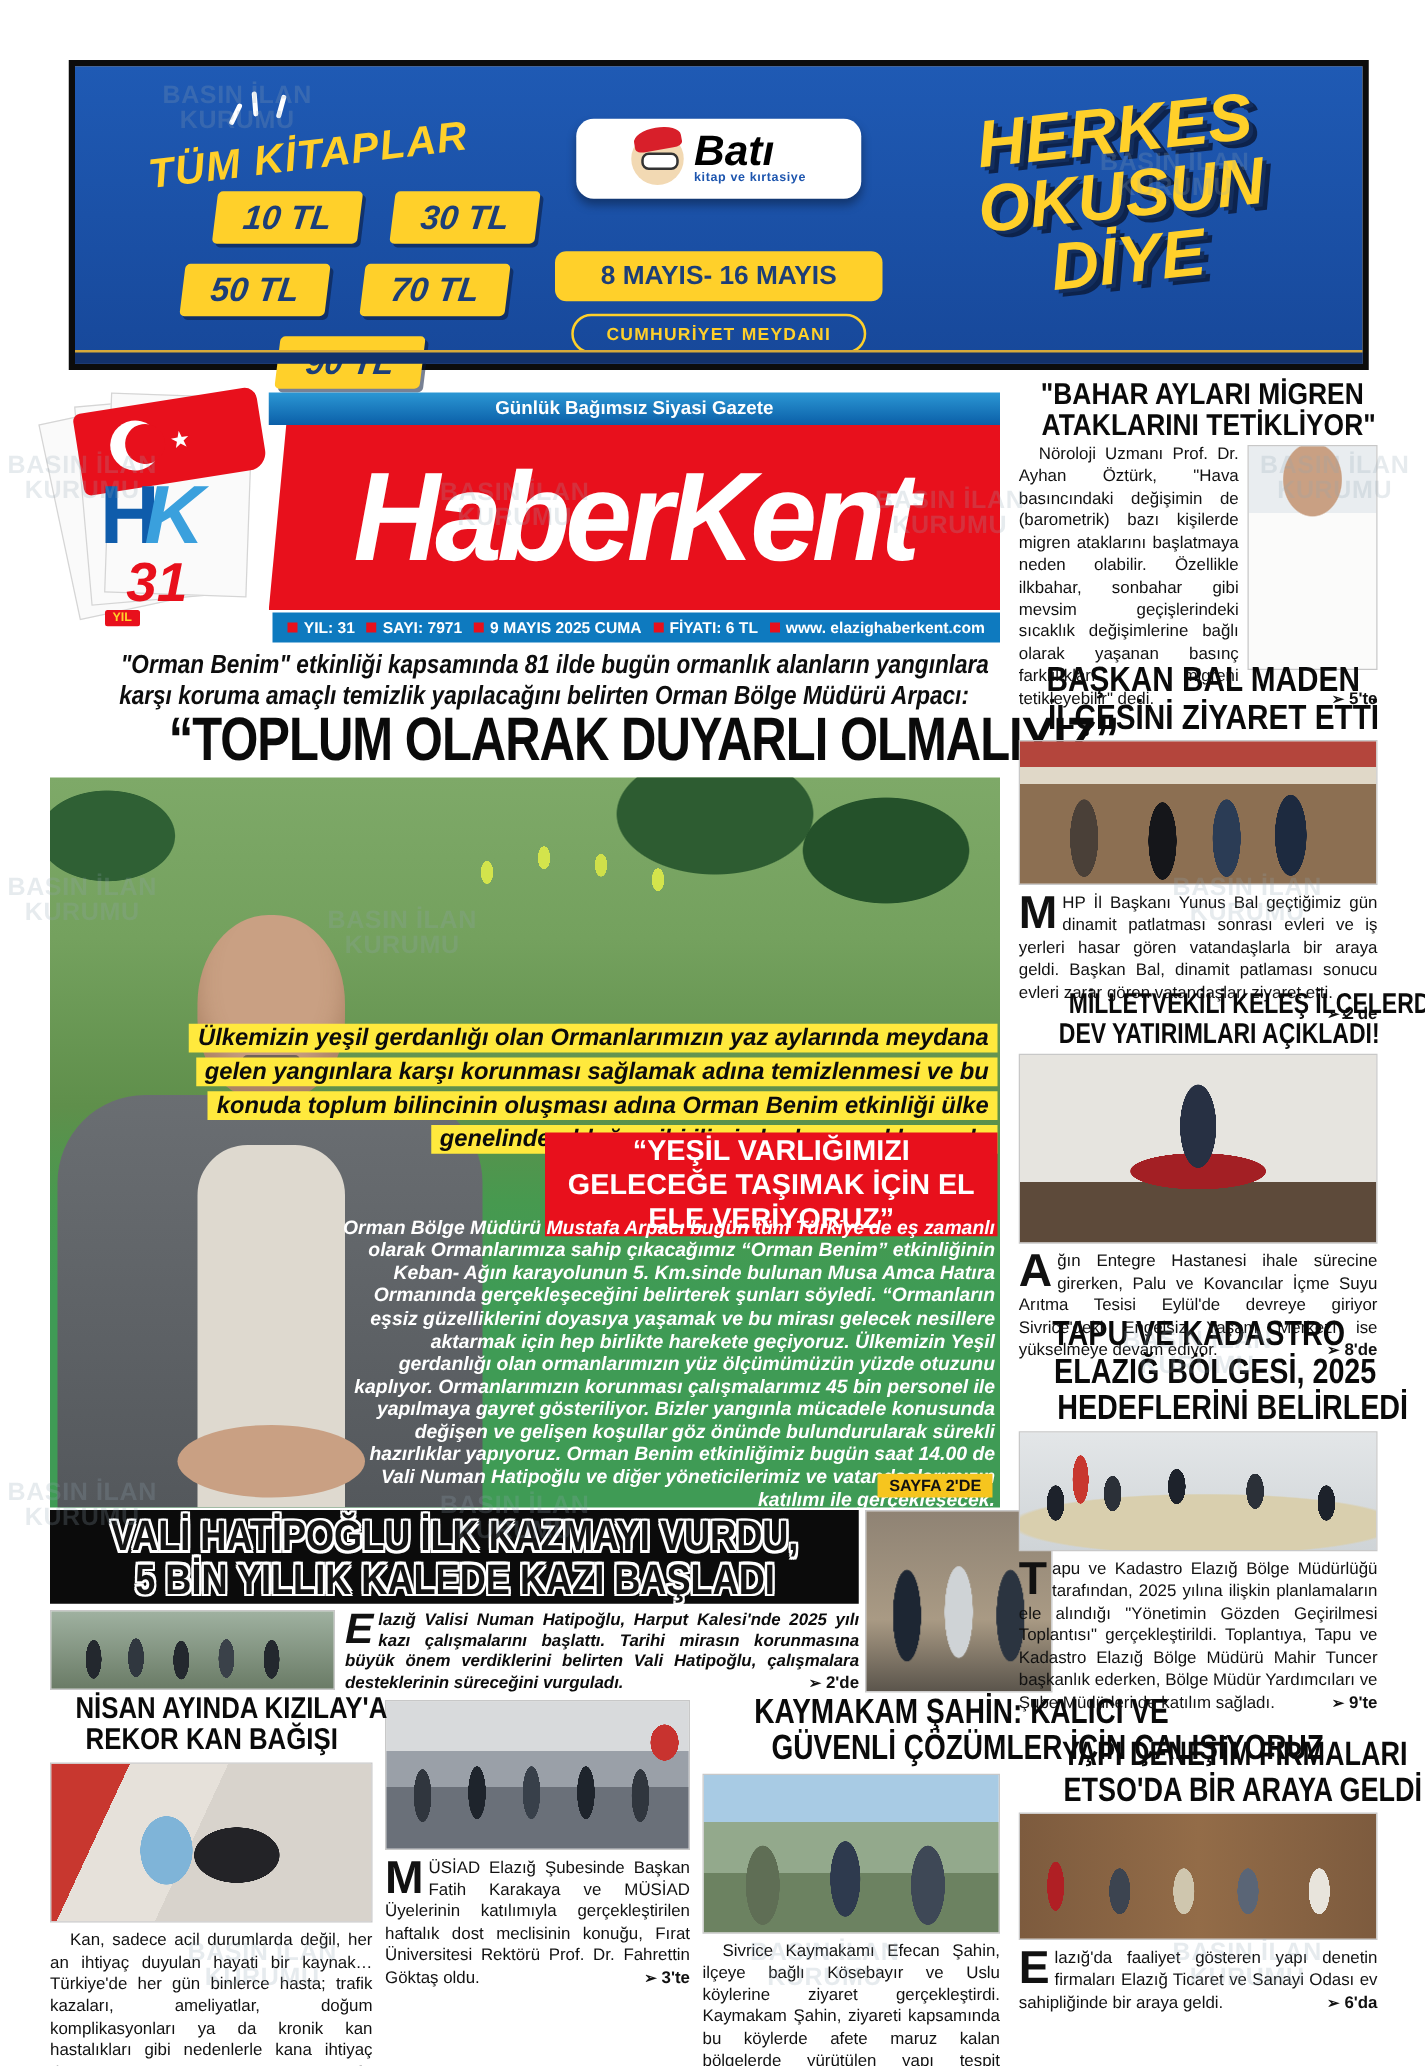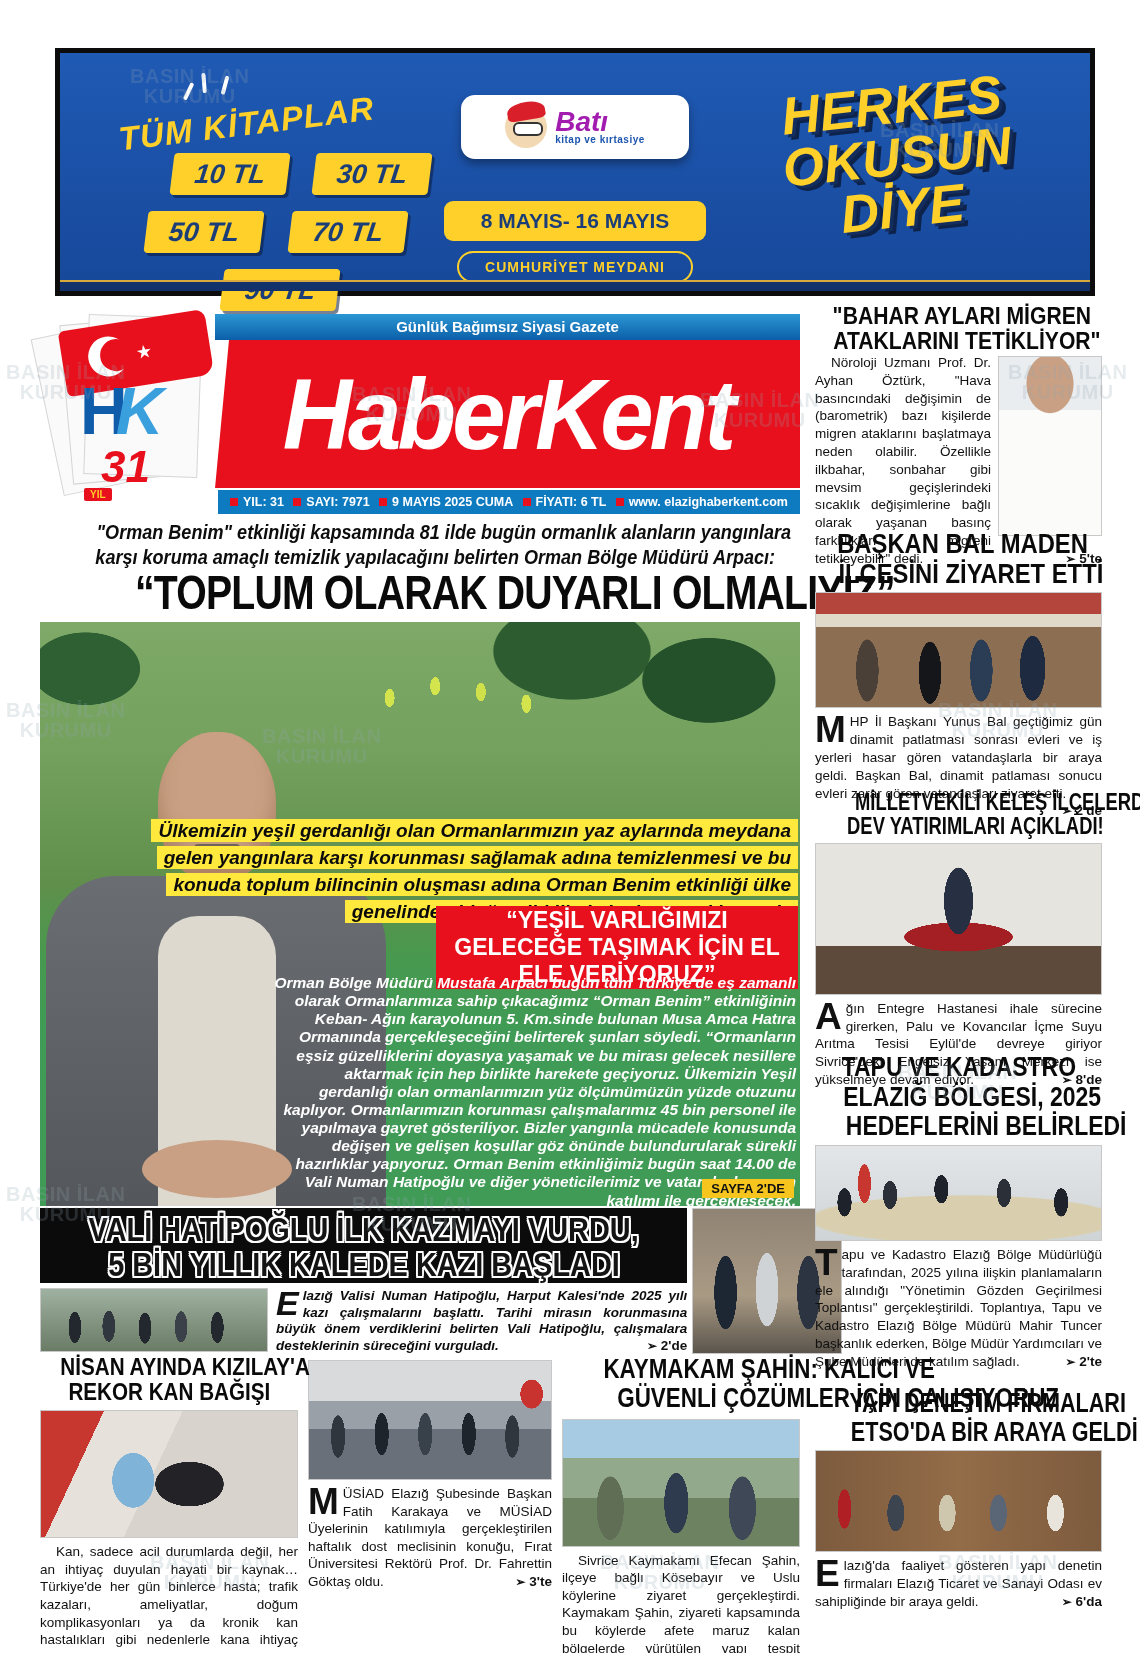--- a/index.html
+++ b/index.html
@@ -26,21 +26,21 @@
   .p1{left:34px;top:0;} .p2{left:176px;top:0;} .p3{left:8px;top:58px;}
   .p4{left:152px;top:58px;} .p5{left:84px;top:116px;}
   .bati{position:absolute;left:50%;top:42px;transform:translateX(-50%);width:228px;height:64px;
      background:#fff;border-radius:14px;box-shadow:0 5px 8px rgba(0,0,0,.35);
      display:flex;align-items:center;justify-content:center;gap:8px;}
   .mascot{width:42px;height:42px;border-radius:50%;background:#f2d9b3;position:relative;flex:0 0 auto;}
   .mascot::before{content:"";position:absolute;left:2px;top:-4px;width:38px;height:18px;
      background:#d81f2a;border-radius:50% 50% 20% 20%;transform:rotate(-10deg);}
   .mascot::after{content:"";position:absolute;left:8px;top:16px;width:26px;height:10px;
      border:2px solid #333;border-radius:6px;background:#fff;}
-  .bati-name{color:#a21caf;font-size:28px;font-weight:800;font-style:italic;line-height:.9;}
+  .bati-name{color:#000000;font-size:34px;font-weight:800;font-style:italic;line-height:.9;}
   .bati-sub{color:#1d55ae;font-size:10px;font-weight:700;letter-spacing:.5px;}
   .date-pill{position:absolute;left:50%;top:148px;transform:translateX(-50%);width:262px;height:40px;
      background:#ffd02a;border-radius:9px;color:#1c3e78;font-weight:800;font-size:21px;
      text-align:center;line-height:40px;}
   .loc-pill{position:absolute;left:50%;top:198px;transform:translateX(-50%);width:232px;height:28px;
      border:2px solid #ffd02a;border-radius:16px;color:#ffd02a;font-weight:800;font-size:14px;
      text-align:center;line-height:28px;letter-spacing:1px;}
   .slogan{position:absolute;right:28px;top:26px;width:330px;transform:rotate(-6deg);
      text-align:center;color:#ffd02a;font-weight:800;font-style:italic;font-size:53px;line-height:.98;
      text-shadow:3px 3px 0 #132e5e,6px 6px 0 #0d234c;}
@@ -398,21 +398,21 @@
 
     <article class="r-art r4">
       <h2 class="r-title" style="margin:0;">
         <span class="cond">TAPU VE KADASTRO</span><br>
         <span class="cond">ELAZIĞ BÖLGESİ, 2025</span><br>
         <span class="cond">HEDEFLERİNİ BELİRLEDİ</span>
       </h2>
       <div class="ph ph-tapu"></div>
       <p class="r-body" style="margin:0;">
         <span class="dc">T</span><span>apu ve Kadastro Elazığ Bölge Müdürlüğü tarafından, 2025 yılına ilişkin planlamaların ele alındığı "Yönetimin Gözden Geçirilmesi Toplantısı" gerçekleştirildi. Toplantıya, Tapu ve Kadastro Elazığ Bölge Müdürü Mahir Tuncer başkanlık ederken, Bölge Müdür Yardımcıları ve Şube Müdürleri de katılım sağladı.</span>
-        <b class="ref"><span class="arr">➢</span> <span>2'te</span></b>
+        <b class="ref"><span class="arr">➢</span> <span>9'te</span></b>
       </p>
     </article>
 
     <article class="r-art r5">
       <h2 class="r-title" style="margin:0;">
         <span class="cond">YAPI DENETİM FİRMALARI</span><br>
         <span class="cond">ETSO'DA BİR ARAYA GELDİ</span>
       </h2>
       <div class="ph ph-etso"></div>
       <p class="r-body" style="margin:0;">

